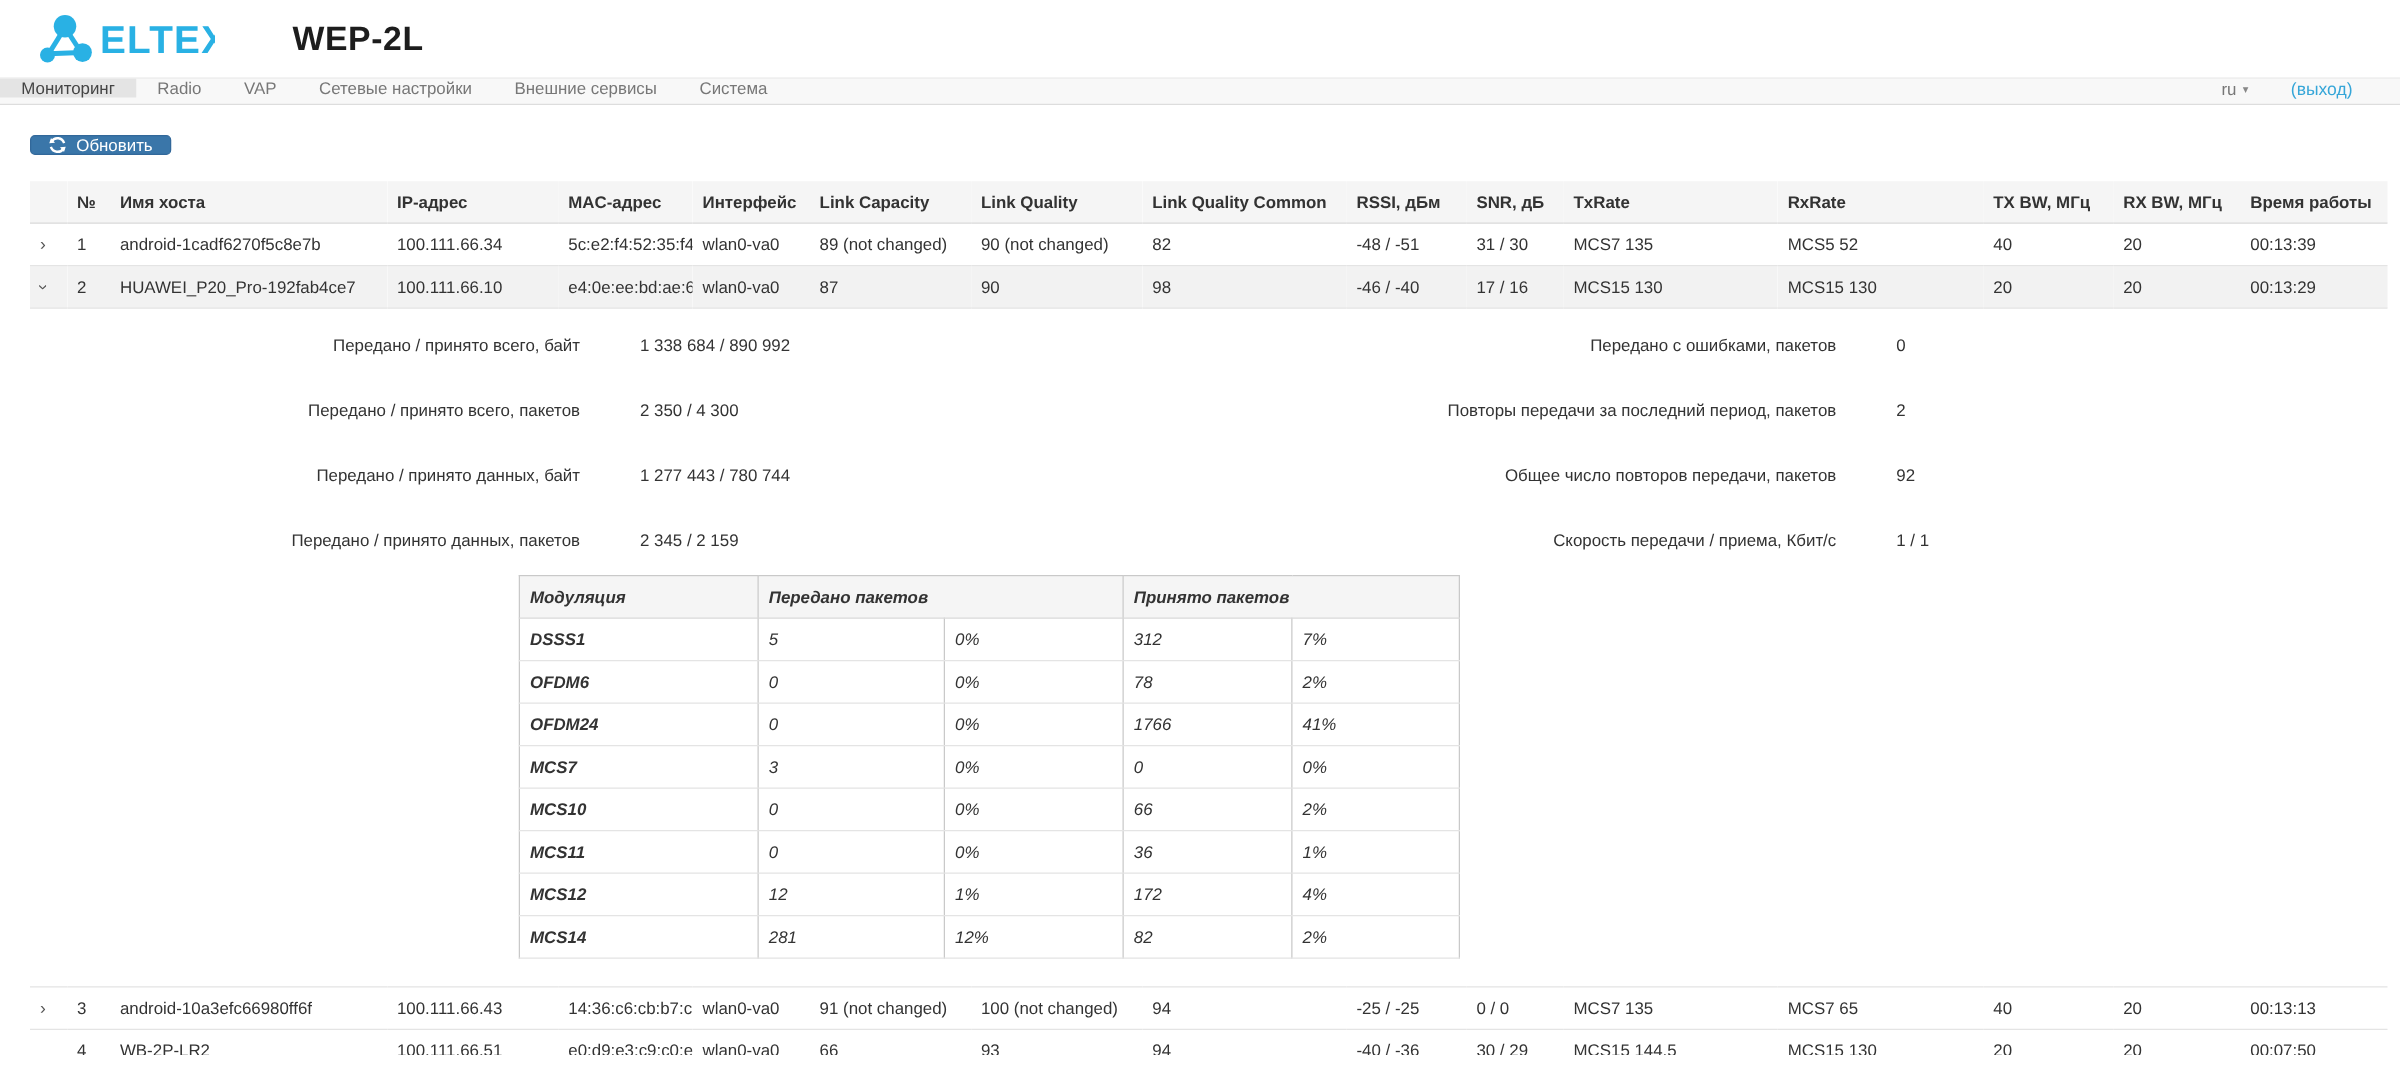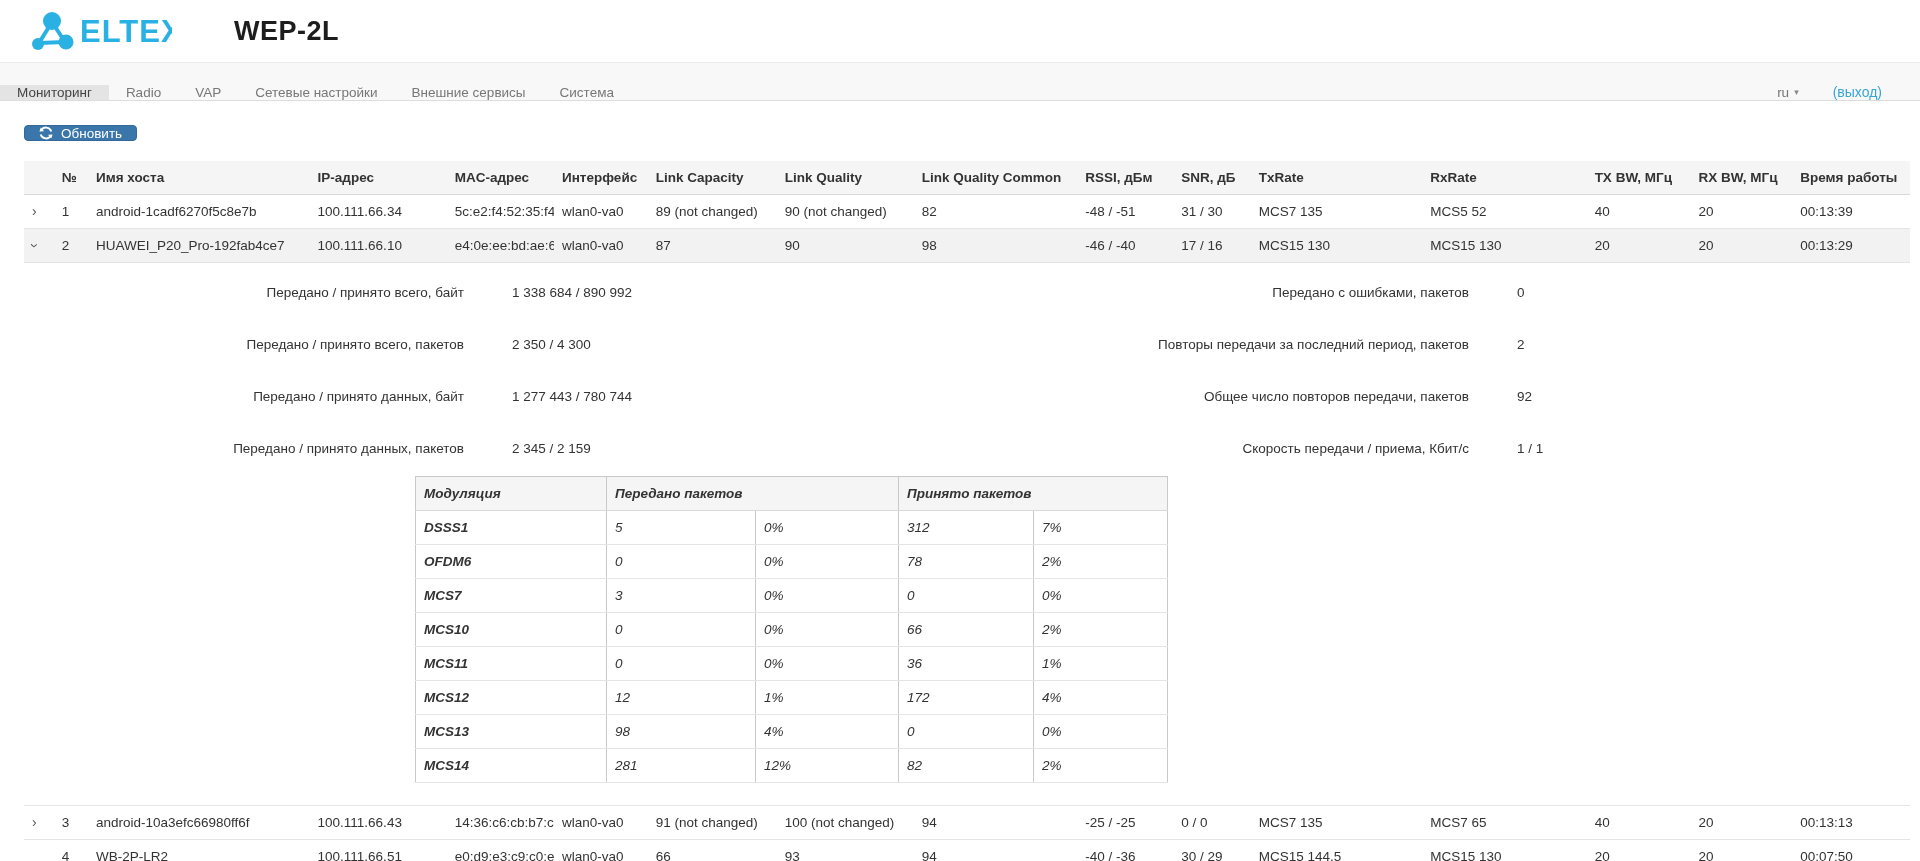--- a/index.html
+++ b/index.html
@@ -10,23 +10,23 @@
     background:#ffffff; color:#333;
   }
 
   
   .app-header { height:62px; display:flex; align-items:center; padding-left:30px; background:#fff; }
   .logo { display:flex; align-items:center; cursor:pointer; }
   .device-title { font-size:27px; font-weight:bold; color:#1d1d1d; margin-left:62px; letter-spacing:0.5px; }
 
   
   .nav-bar {
-    height:39px; background:#f8f8f8;
+    height:22px; background:#f8f8f8;
     border-top:1px solid #ececec; border-bottom:1px solid #ddd;
-    display:flex; align-items:flex-end;
+    display:flex; align-items:flex-start;
   }
   .nav-tab { padding:0 17px; display:flex; align-items:center; font-size:13.5px; color:#777; cursor:pointer; white-space:nowrap; }
   .nav-tab.active { background:#e4e4e4; color:#444; }
   .nav-right { margin-left:auto; display:flex; align-items:center; gap:34px; padding-right:38px; }
   .lang-select { color:#777; font-size:13.5px; cursor:pointer; display:flex; align-items:center; gap:5px; }
   .lang-caret { font-size:9px; color:#888; }
   .logout-link { color:#36a6d8; font-size:14px; cursor:pointer; text-decoration:none; }
 
   
   .content { display:flex; height:760px; }
@@ -248,20 +248,27 @@
                     <td>7%</td>
                   </tr>
                   <tr>
                     <td class="mod-name">OFDM6</td>
                     <td>0</td>
                     <td>0%</td>
                     <td>78</td>
                     <td>2%</td>
                   </tr>
                   <tr>
+                    <td class="mod-name">OFDM24</td>
+                    <td>0</td>
+                    <td>0%</td>
+                    <td>1766</td>
+                    <td>41%</td>
+                  </tr>
+                  <tr>
                     <td class="mod-name">MCS7</td>
                     <td>3</td>
                     <td>0%</td>
                     <td>0</td>
                     <td>0%</td>
                   </tr>
                   <tr>
                     <td class="mod-name">MCS10</td>
                     <td>0</td>
                     <td>0%</td>
@@ -274,27 +281,20 @@
                     <td>0%</td>
                     <td>36</td>
                     <td>1%</td>
                   </tr>
                   <tr>
                     <td class="mod-name">MCS12</td>
                     <td>12</td>
                     <td>1%</td>
                     <td>172</td>
                     <td>4%</td>
-                  </tr>
-                  <tr>
-                    <td class="mod-name">MCS13</td>
-                    <td>98</td>
-                    <td>4%</td>
-                    <td>0</td>
-                    <td>0%</td>
                   </tr>
                   <tr>
                     <td class="mod-name">MCS14</td>
                     <td>281</td>
                     <td>12%</td>
                     <td>82</td>
                     <td>2%</td>
                   </tr>
                 </tbody>
               </table>

